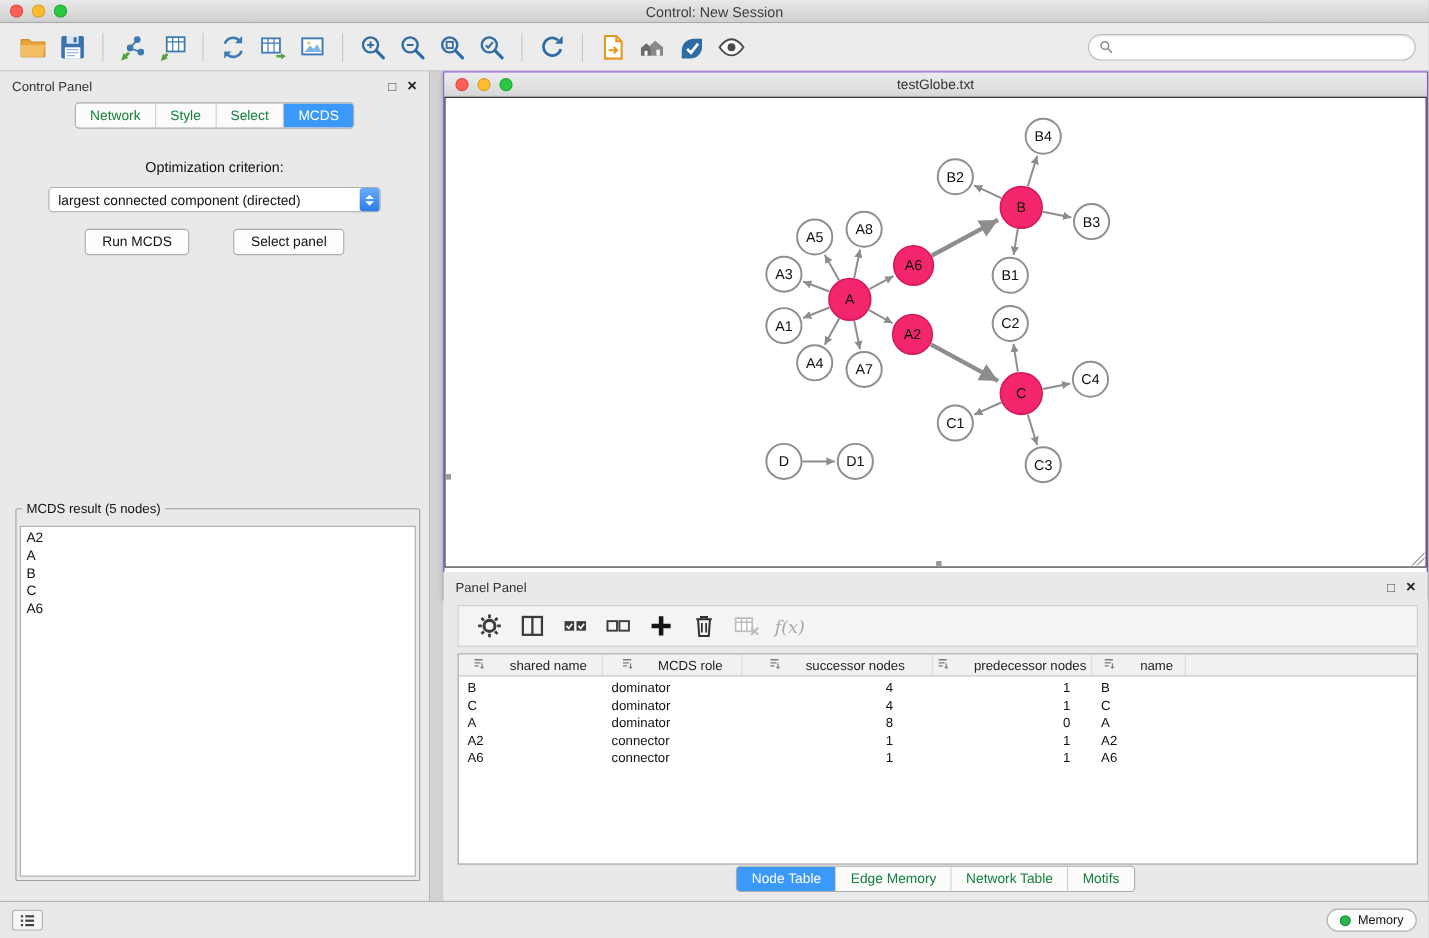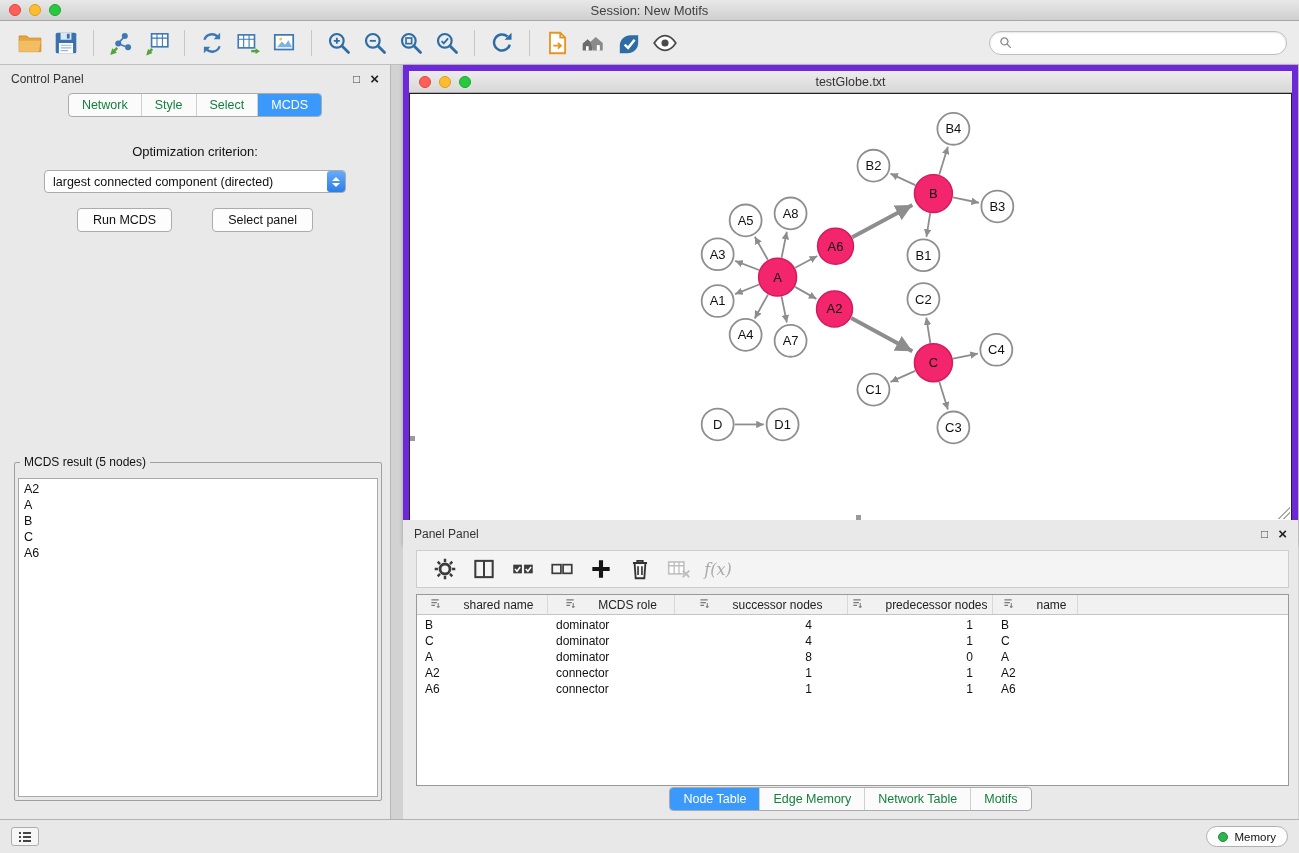--- a/index.html
+++ b/index.html
@@ -44,21 +44,21 @@
   .dd-up{width:0;height:0;border-left:4px solid transparent;border-right:4px solid transparent;border-bottom:4px solid #fff;}
   .dd-down{width:0;height:0;border-left:4px solid transparent;border-right:4px solid transparent;border-top:4px solid #fff;}
   .cp-buttons{display:flex;justify-content:center;gap:40px;margin-top:15px;}
   .btn{background:#FDFDFD;border:1px solid #ACACAC;border-radius:4px;padding:4px 15px;font-size:12.5px;color:#111;cursor:pointer;font-family:inherit;}
   .mcds-fieldset{position:absolute;left:14px;right:8px;top:390px;bottom:18px;border:1px solid #9F9F9F;border-radius:2px;padding:9px 3px 3px 3px;}
   .mcds-fieldset legend{font-size:12px;color:#111;padding:0 4px;margin-left:2px;}
   .mcds-list{width:100%;height:100%;background:#fff;border:1px solid #A9A9A9;overflow:auto;padding:2px 5px;}
   .mcds-item{font-size:12.5px;line-height:16px;color:#111;cursor:default;}
 
   
-  .network-window{position:absolute;top:65px;left:403px;right:1px;height:480px;background:#fff;border:6px solid #6d28d9;box-shadow:0 1px 4px rgba(0,0,0,.25);}
+  .network-window{position:absolute;top:65px;left:403px;right:1px;height:480px;background:#fff;border:1px solid #6d28d9;box-shadow:0 1px 4px rgba(0,0,0,.25);}
   .nw-titlebar{height:22px;background:linear-gradient(#ECECEC,#D8D8D8);display:flex;align-items:center;position:relative;border-bottom:1px solid #ABABAB;}
   .nw-titlebar .traffic{padding-left:10px;}
   .nw-title{position:absolute;left:0;right:0;text-align:center;font-size:12.5px;color:#333;}
   .nw-canvas{position:relative;height:428px;background:#fff;border:1px solid #222;border-top:1px solid #222;overflow:hidden;}
   .nw-canvas svg{display:block;}
   .handle{position:absolute;width:5px;height:5px;background:#9a9a9a;}
   .grip{position:absolute;right:1px;bottom:1px;width:12px;height:12px;
         background:linear-gradient(135deg,transparent 50%,#aaa 50%,#aaa 56%,transparent 56%,transparent 70%,#aaa 70%,#aaa 76%,transparent 76%);}
 
   
@@ -85,21 +85,21 @@
 <body>
 
 <div class="app">
 
   <div class="titlebar">
     <div class="traffic">
       <span class="tl red"></span>
       <span class="tl yellow"></span>
       <span class="tl green"></span>
     </div>
-    <div class="wtitle">Session: New Motifs</div>
+    <div class="wtitle">Control: New Session</div>
   </div>
 
   <div class="toolbar">
     <div class="tb-icons" id="toolbar-icons">
         <span class="tb-icon">
           <svg width="26" height="26" viewBox="0 0 24 24" fill="none">
             <path d="M2 5.5h7l2 2h11V20H2z" fill="#E8A33D" stroke="#C98A28" stroke-width="0.8"></path>
             <path d="M2 10h20l-2.2 10H2z" fill="#F3BE63"></path>
           </svg>
         </span>

